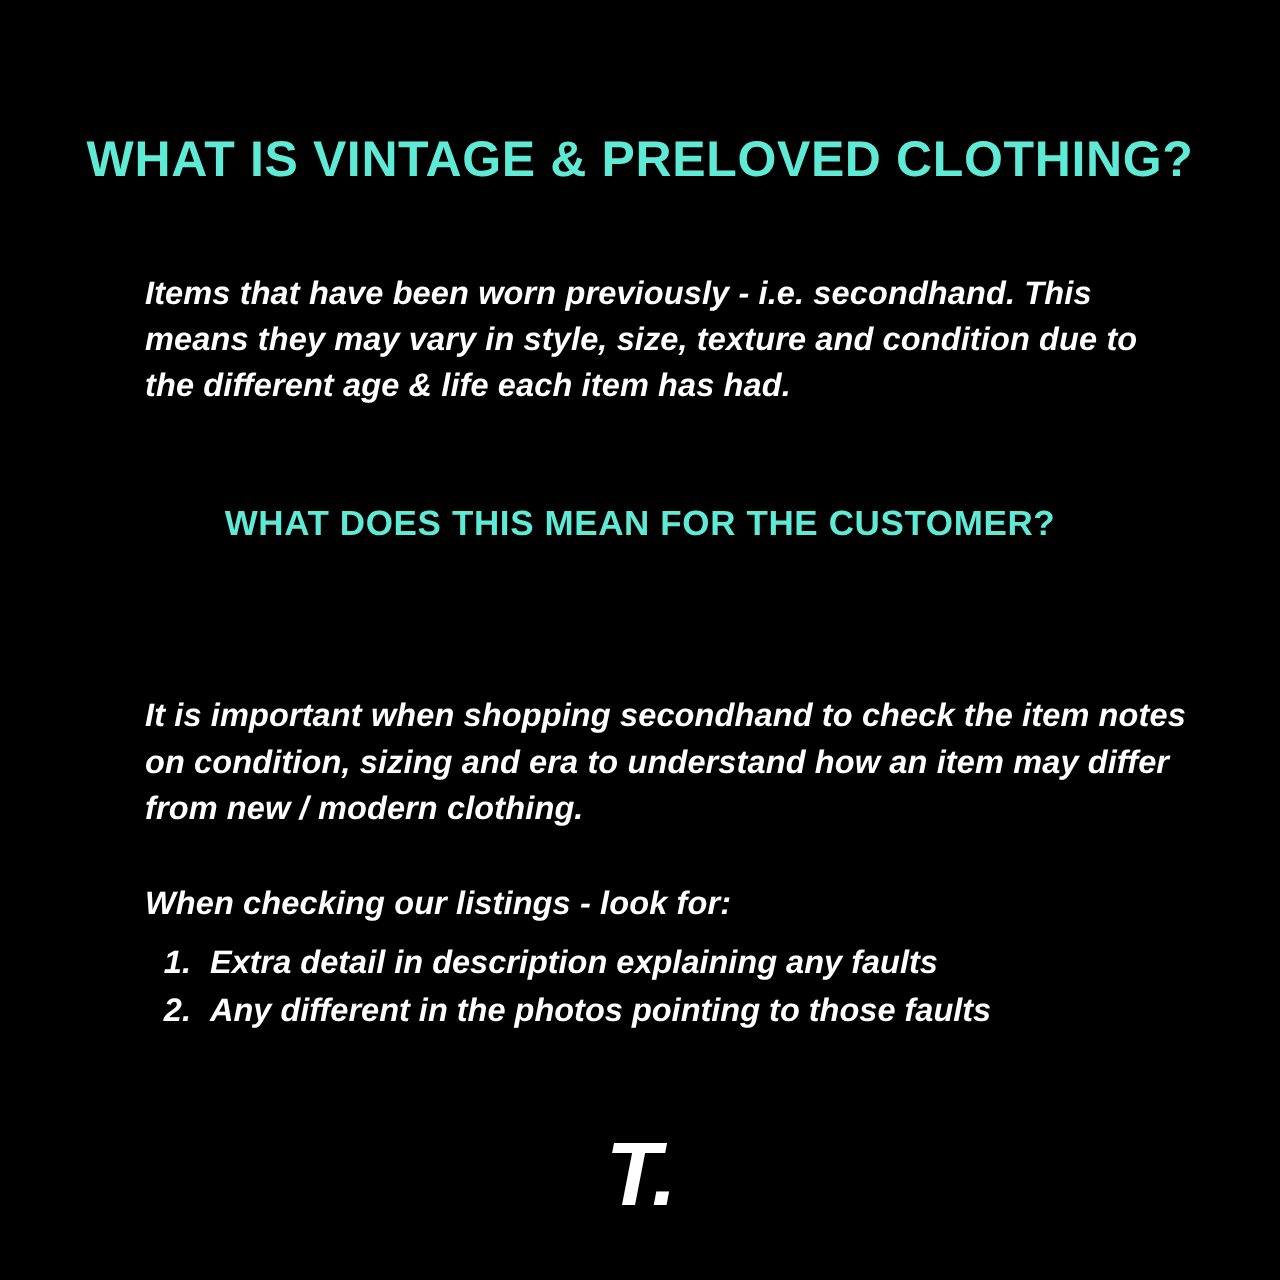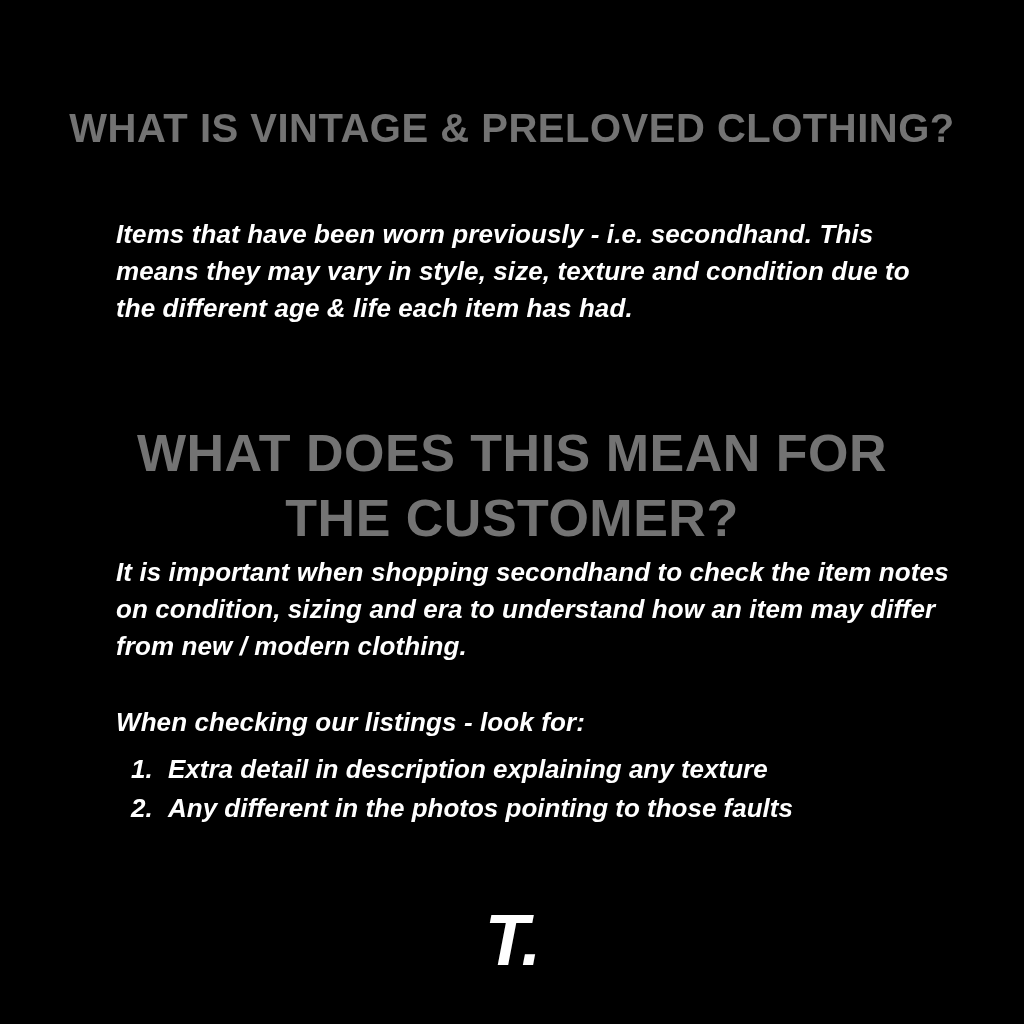--- a/index.html
+++ b/index.html
@@ -20,31 +20,31 @@
     height: 1024px;
     background: #000000;
     box-sizing: border-box;
   }
   .heading {
     font-weight: bold;
     font-style: normal;
     text-align: center;
     letter-spacing: 0.5px;
     line-height: 1.15;
-    color: #737373;
+    color: #5eead4;
   }
   .heading-1 {
     font-size: 40px;
     position: absolute;
     top: 78px;
     left: 60px;
     right: 60px;
   }
   .heading-2 {
-    font-size: 52px;
+    font-size: 28px;
     position: absolute;
     top: 378px;
     left: 120px;
     right: 120px;
     line-height: 1.25;
   }
   .body-block {
     position: absolute;
     font-style: italic;
     font-weight: bold;
@@ -112,20 +112,20 @@
   <p class="body-block para-1">Items that have been worn previously - i.e. secondhand. This means they may vary in style, size, texture and condition due to the different age &amp; life each item has had.</p>
 
   <h2 class="heading heading-2">WHAT DOES THIS MEAN FOR THE CUSTOMER?</h2>
 
   <p class="body-block para-2">It is important when shopping secondhand to check the item notes on condition, sizing and era to understand how an item may differ from new / modern clothing.</p>
 
   <p class="body-block para-3">When checking our listings - look for:</p>
 
   <div class="list-wrap">
     <ol class="checklist">
-      <li>Extra detail in description explaining any texture</li>
+      <li>Extra detail in description explaining any faults</li>
       <li>Any different in the photos pointing to those faults</li>
     </ol>
   </div>
 
   <div class="logo">T.</div>
 
 </div>
 
 </body></html>

